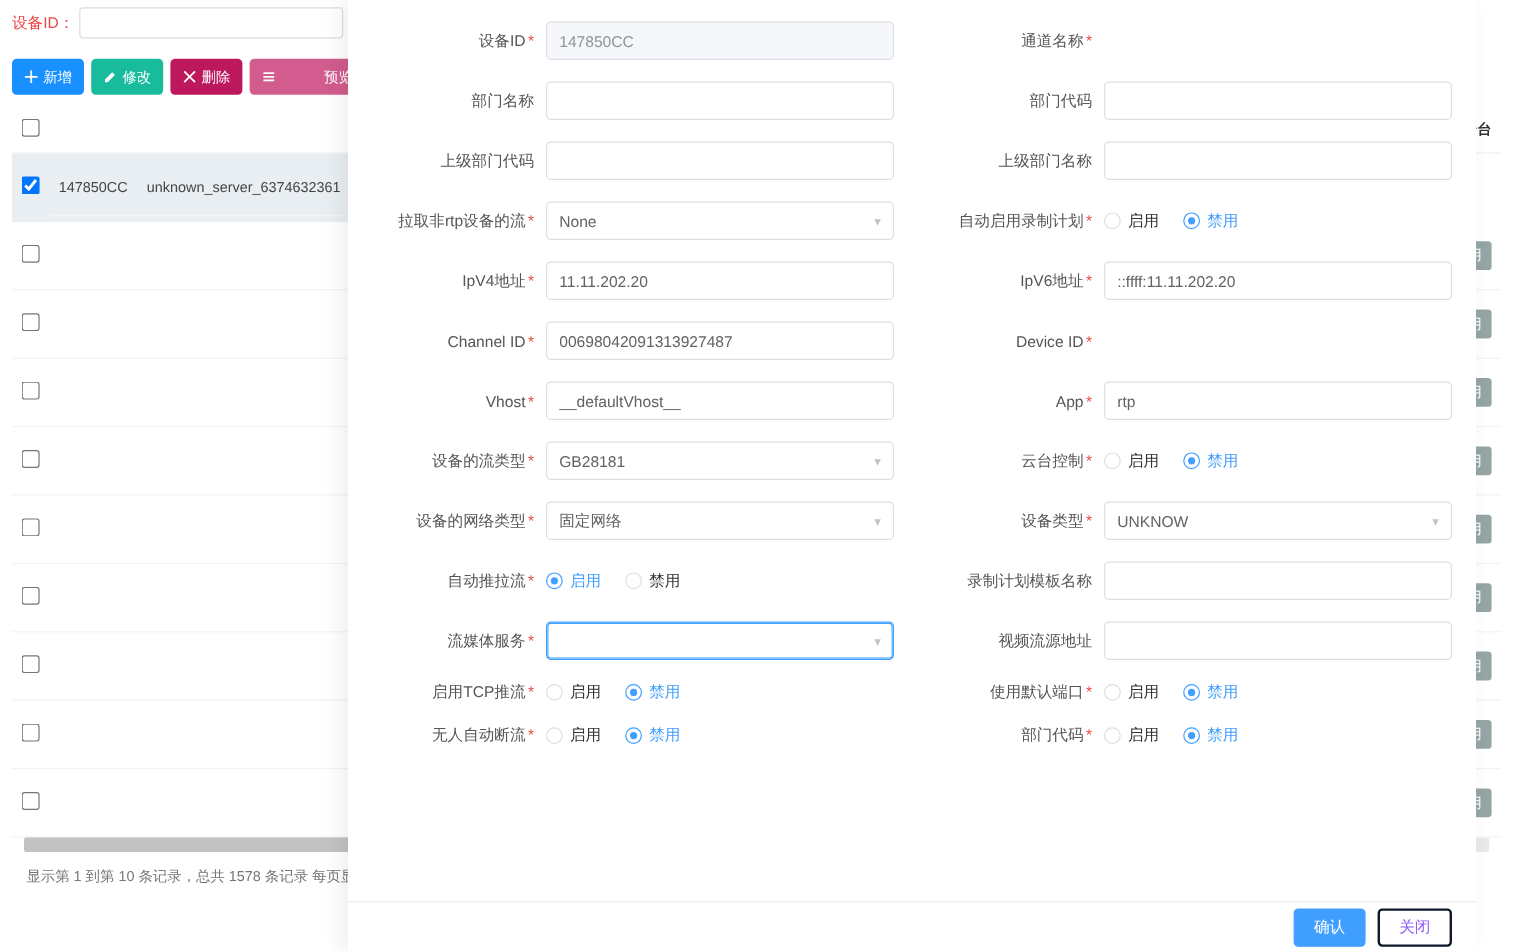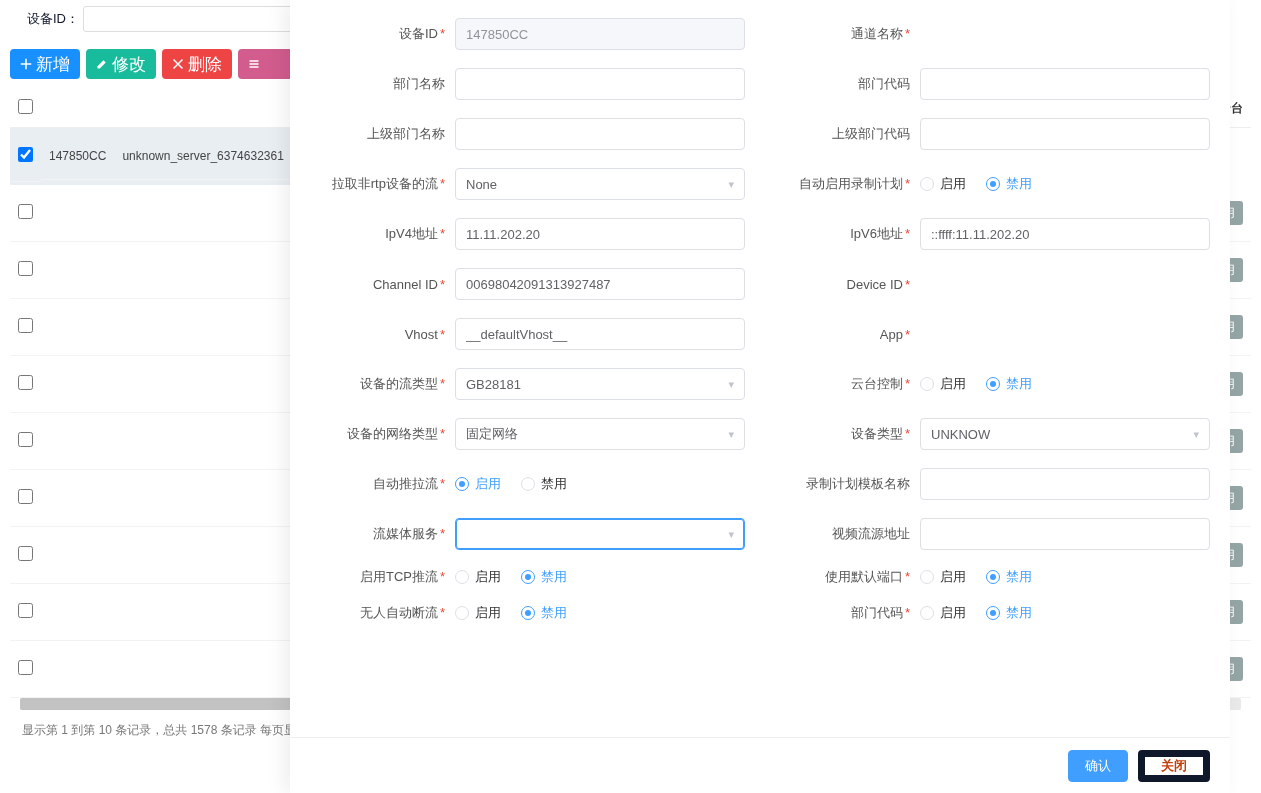--- a/index.html
+++ b/index.html
@@ -15,36 +15,36 @@
     }
 
     
     .search-bar {
       padding: 6px 10px;
       display: flex;
       align-items: center;
       gap: 4px;
       border-bottom: 1px solid transparent;
     }
-    .search-bar label { color: #0f172a; margin-left: 17px; }
+    .search-bar label { color: #ef4444; }
     .search-bar input {
       width: 220px; height: 26px; border: 1px solid #ddd; border-radius: 3px;
       padding: 0 8px; background: #fff;
     }
 
     .toolbar { padding: 10px; display: flex; gap: 6px; }
     .btn {
       display: inline-flex; align-items: center; gap: 4px;
       height: 30px; padding: 0 10px; border-radius: 4px;
-      color: #fff; font-size: 17px; border: none; cursor: pointer;
+      color: #fff; font-size: 12px; border: none; cursor: pointer;
     }
     .btn svg { width: 12px; height: 12px; fill: #fff; } 
     .btn-add { background: #1890ff; }
     .btn-edit { background: #18bc9c; }
-    .btn-del { background: #ef4444; }
+    .btn-del { background: #be185d; }
     .btn-prev { background: #be185d; opacity: .7; gap: 40px; }
 
     .table-wrap { padding: 0 10px; }
     table { width: 100%; border-collapse: collapse; }
     thead th {
       font-weight: 700; text-align: left; font-size: 12px; color: #333;
       padding: 10px 8px; border-bottom: 1px solid #eee;
     }
     tbody td {
       padding: 16px 8px; border-bottom: 1px solid #f3f3f3; font-size: 12px;
@@ -120,29 +120,29 @@
       width: 14px; height: 14px; border-radius: 50%; border: 1px solid #dcdfe6;
       position: relative; background: #fff;
     }
     .r-dot.on { border-color: #409eff; }
     .r-dot.on::after {
       content:""; position:absolute; inset: 3px; background:#409eff; border-radius:50%;
     }
     .radio.sel-on .r-lbl { color: #409eff; }
 
     .modal-footer {
-      height: 56px; border-top: 1px solid #eee;
+      height: 42px; border-top: 1px solid #eee;
       display: flex; justify-content: flex-end; align-items: center;
       gap: 10px; padding: 0 20px;
     }
     .mbtn {
       height: 32px; padding: 0 16px; border-radius: 4px; font-size: 13px; cursor: pointer;
     }
     .mbtn-primary { background: #409eff; color: #fff; border: 1px solid #409eff; }
-    .mbtn-default { background: #fff; color: #c2410c; border: 7px solid #0f172a; font-weight: bold; }
+    .mbtn-default { background: #fff; color: #8b5cf6; border: 2px solid #0f172a; }
   </style>
 </head>
 <body>
 
 <div class="search-bar">
   <label>设备ID：</label>
   <input type="text" value="" style="">
 </div>
 
 <div class="toolbar">
@@ -265,25 +265,25 @@
       <div class="form-row">
         <div class="form-label"><span>部门名称</span></div>
         <div class="form-ctrl"><input type="text" value="" style=""></div>
       </div>
       <div class="form-row">
         <div class="form-label"><span>部门代码</span></div>
         <div class="form-ctrl"><input type="text" value="" style=""></div>
       </div>
 
       <div class="form-row">
+        <div class="form-label"><span>上级部门代码</span></div>
+        <div class="form-ctrl"><input type="text" value="" style=""></div>
+      </div>
+      <div class="form-row">
         <div class="form-label"><span>上级部门名称</span></div>
-        <div class="form-ctrl"><input type="text" value="" style=""></div>
-      </div>
-      <div class="form-row">
-        <div class="form-label"><span>上级部门代码</span></div>
         <div class="form-ctrl"><input type="text" value="" style=""></div>
       </div>
 
       <div class="form-row">
         <div class="form-label"><span>拉取非rtp设备的流</span><span class="req">*</span></div>
         <div class="form-ctrl">
           <div class="sel">
             <span>None</span>
             <span class="caret">▾</span>
           </div>
@@ -319,20 +319,21 @@
       <div class="form-row">
         <div class="form-label"><span>Device ID</span><span class="req">*</span></div>
       </div>
 
       <div class="form-row">
         <div class="form-label"><span>Vhost</span><span class="req">*</span></div>
         <div class="form-ctrl"><input type="text" value="__defaultVhost__" style=""></div>
       </div>
       <div class="form-row">
         <div class="form-label"><span>App</span><span class="req">*</span></div>
+        <div class="form-ctrl"><input type="text" value="rtp" style=""></div>
       </div>
 
       <div class="form-row">
         <div class="form-label"><span>设备的流类型</span><span class="req">*</span></div>
         <div class="form-ctrl">
           <div class="sel">
             <span>GB28181</span>
             <span class="caret">▾</span>
           </div>
         </div>

